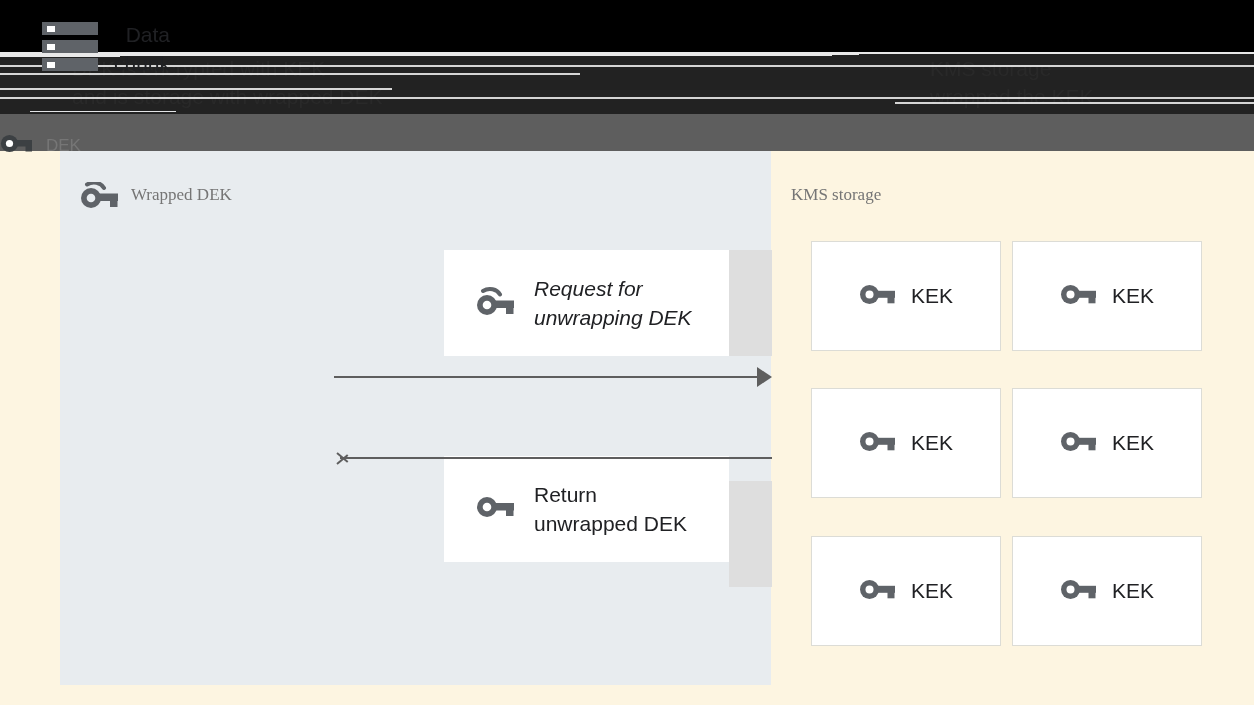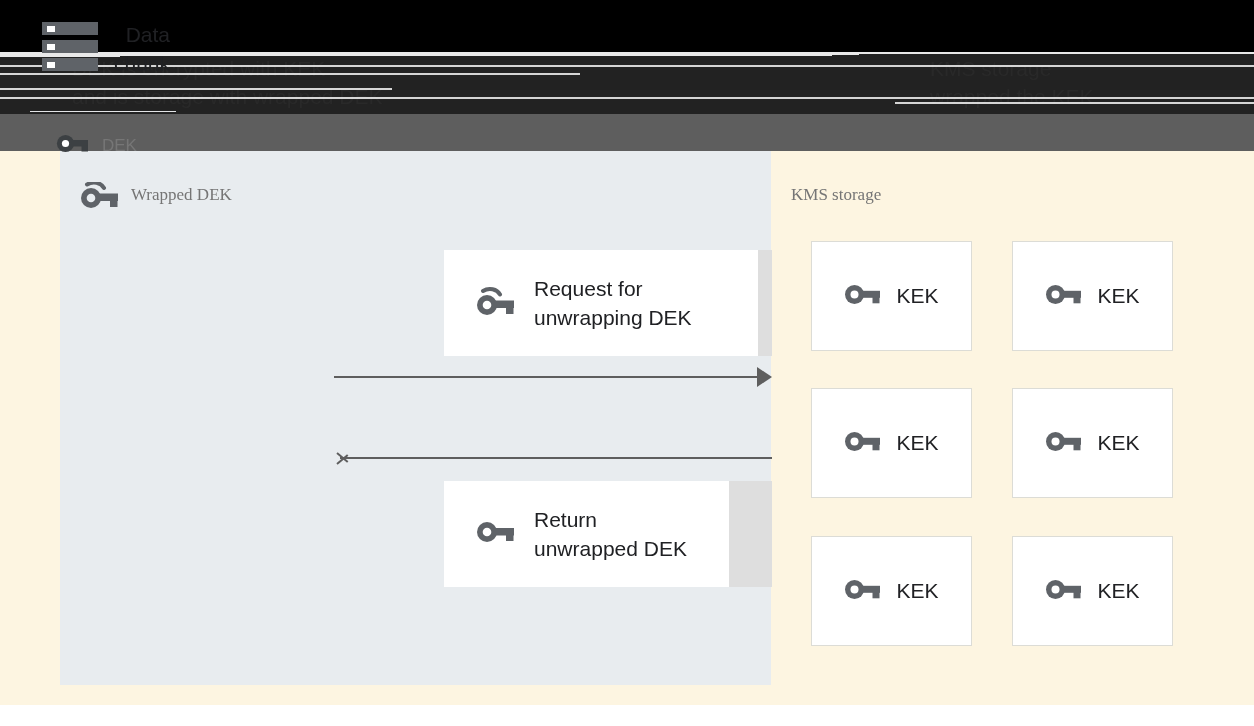--- a/index.html
+++ b/index.html
@@ -104,28 +104,28 @@
     position: absolute;
     background: #ffffff;
     box-sizing: border-box;
   }
   .card-shadowbar {
     position: absolute;
     background: #dedede;
   }
   .card-request {
     left: 444px; top: 250px;
-    width: 314px; height: 106px;
+    width: 285px; height: 106px; font-style: italic;
   }
   .bar-request {
     left: 729px; top: 250px;
     width: 43px; height: 106px;
   }
   .card-return {
-    left: 444px; top: 481px;
+    left: 444px; top: 456px;
     width: 285px; height: 106px;
   }
   .bar-return {
     left: 729px; top: 481px;
     width: 43px; height: 106px;
   }
 
   .card-inner {
     position: absolute;
     left: 0; top: 0;
@@ -172,33 +172,32 @@
     left: 30px; top: 111px;
     width: 146px; height: 1px;
     background: #e2e4e6;
   }
   .data-bottom {
     position: absolute;
     left: 0; top: 133px;
     width: 100%;
     display: flex;
     align-items: center;
-    padding-left: 56px;
     box-sizing: border-box;
   }
   .dek-label {
     font-size: 17px;
     color: #767676;
     margin-left: 14px;
   }
 
   
   .kek-box {
     position: absolute;
-    width: 161px; height: 110px;
+    width: 190px; height: 110px;
     background: #ffffff;
     border: 1px solid #dcdcd6;
     box-sizing: border-box;
     display: flex;
     align-items: center;
     justify-content: center;
   }
   .kek-row {
     display: flex;
     align-items: center;

